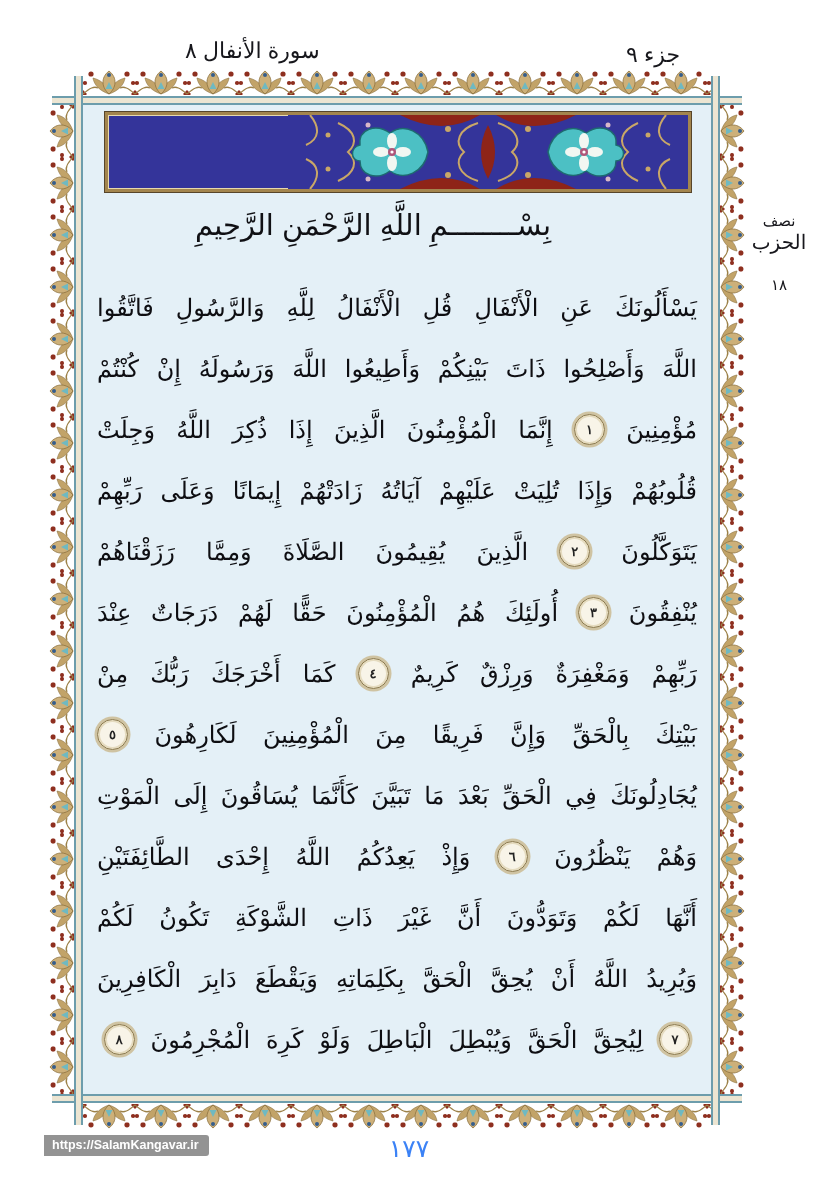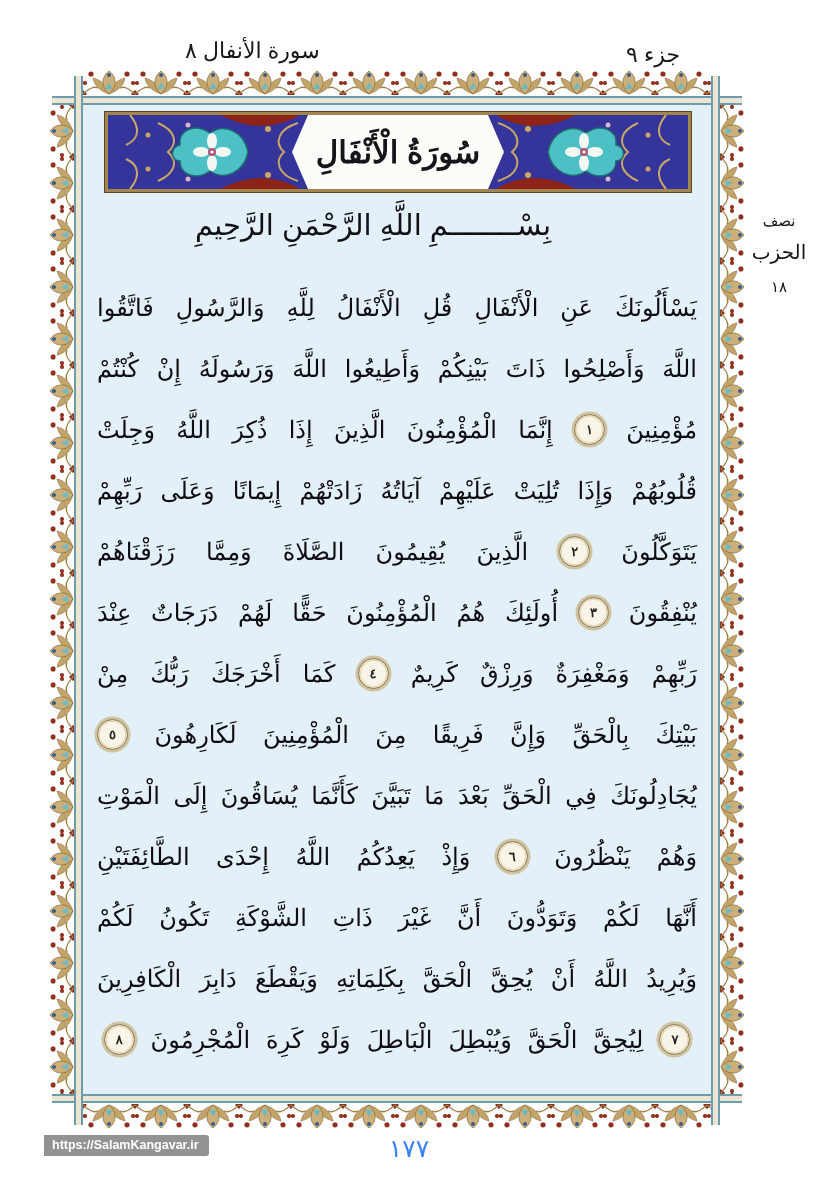--- a/index.html
+++ b/index.html
@@ -5,22 +5,22 @@
   html,body{margin:0;padding:0;background:#ffffff;}
   .canvas{
     position:relative;width:818px;height:1200px;background:#ffffff;
     overflow:hidden;font-family:Liberation Sans, sans-serif;direction:rtl;
   }
   
   .head-left{position:absolute;left:185px;top:38px;font-size:22px;color:#17171c;direction:rtl;}
   .head-right{position:absolute;left:626px;top:42px;font-size:22px;color:#17171c;direction:rtl;}
   .margin-note{position:absolute;left:746px;top:212px;width:66px;text-align:center;color:#17171c;direction:rtl;}
   .margin-note .n1{font-size:15px;}
-  .margin-note .n2{font-size:20px;margin-top:10px;}
-  .margin-note .n3{font-size:15px;margin-top:14px;}
+  .margin-note .n2{font-size:20px;margin-top:0;}
+  .margin-note .n3{font-size:15px;margin-top:22px;}
   .folio{position:absolute;left:0;top:1134px;width:818px;text-align:center;font-size:25px;color:#3b82f6;}
   
   .hband{position:absolute;height:9px;background:linear-gradient(to bottom,#6d9dac 0 2px,#ece5d2 2px 7px,#6d9dac 7px 9px);}
   .band-top{left:52px;top:96px;width:690px;}
   .band-bottom{left:52px;top:1094px;width:690px;}
   .vband{position:absolute;width:9px;background:linear-gradient(to right,#6d9dac 0 2px,#ece5d2 2px 7px,#6d9dac 7px 9px);}
   .band-left{left:74px;top:76px;height:1049px;}
   .band-right{left:711px;top:76px;height:1049px;}
   
   .orn{position:absolute;display:block;}
@@ -143,23 +143,20 @@
         <g fill="#f2f7f2">
           <ellipse cx="96" cy="26" rx="5" ry="8"></ellipse>
           <ellipse cx="96" cy="48" rx="5" ry="8"></ellipse>
           <ellipse cx="85" cy="37" rx="8" ry="5"></ellipse>
           <ellipse cx="107" cy="37" rx="8" ry="5"></ellipse>
         </g>
         <circle cx="96" cy="37" r="4" fill="#b0567a"></circle>
         <circle cx="96" cy="37" r="1.6" fill="#ffffff"></circle>
         <path d="M178 0 C168 12 168 24 182 30 M178 74 C168 62 168 50 182 44" stroke="#c9a767" stroke-width="2" fill="none"></path>
       </svg>
-    </div>
-    <div class="frame-center">
-      <div class="surah-title">سُورَةُ الْأَنْفَالِ</div>
     </div>
     <div class="frame-orn mirror">
       <svg viewBox="0 0 200 74" preserveAspectRatio="none">
         <rect width="200" height="74" fill="#34349a"></rect>
         <path d="M8 0 Q45 22 88 0 Z" fill="#8e2418"></path>
         <path d="M8 74 Q45 52 88 74 Z" fill="#8e2418"></path>
         <path d="M0 10 Q14 37 0 64 Z" fill="#8e2418"></path>
         <path d="M10 8 C30 14 34 28 24 37 C34 46 30 60 10 66" stroke="#c9a767" stroke-width="2" fill="none"></path>
         <path d="M150 8 C132 16 130 28 140 37 C130 46 132 58 150 66" stroke="#c9a767" stroke-width="2" fill="none"></path>
         <circle cx="40" cy="14" r="3" fill="#c9a767"></circle>

